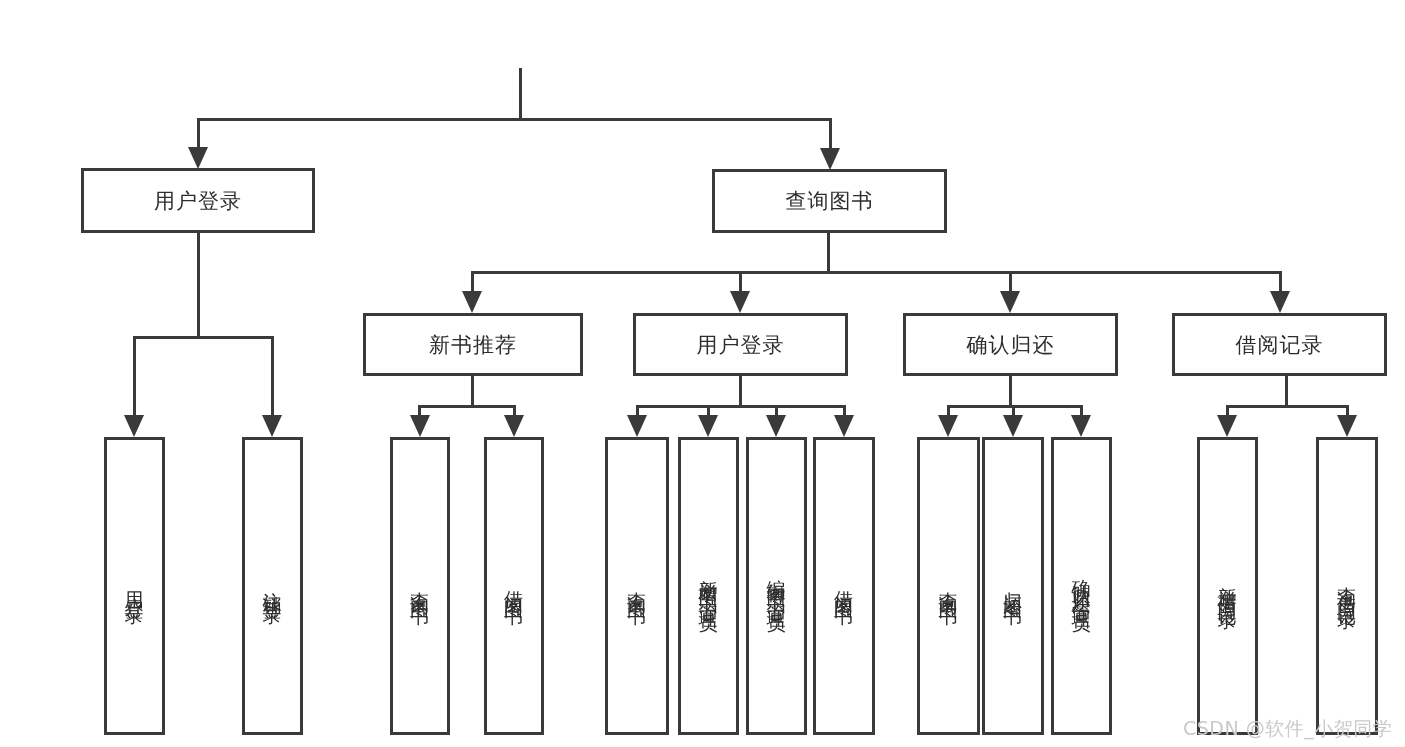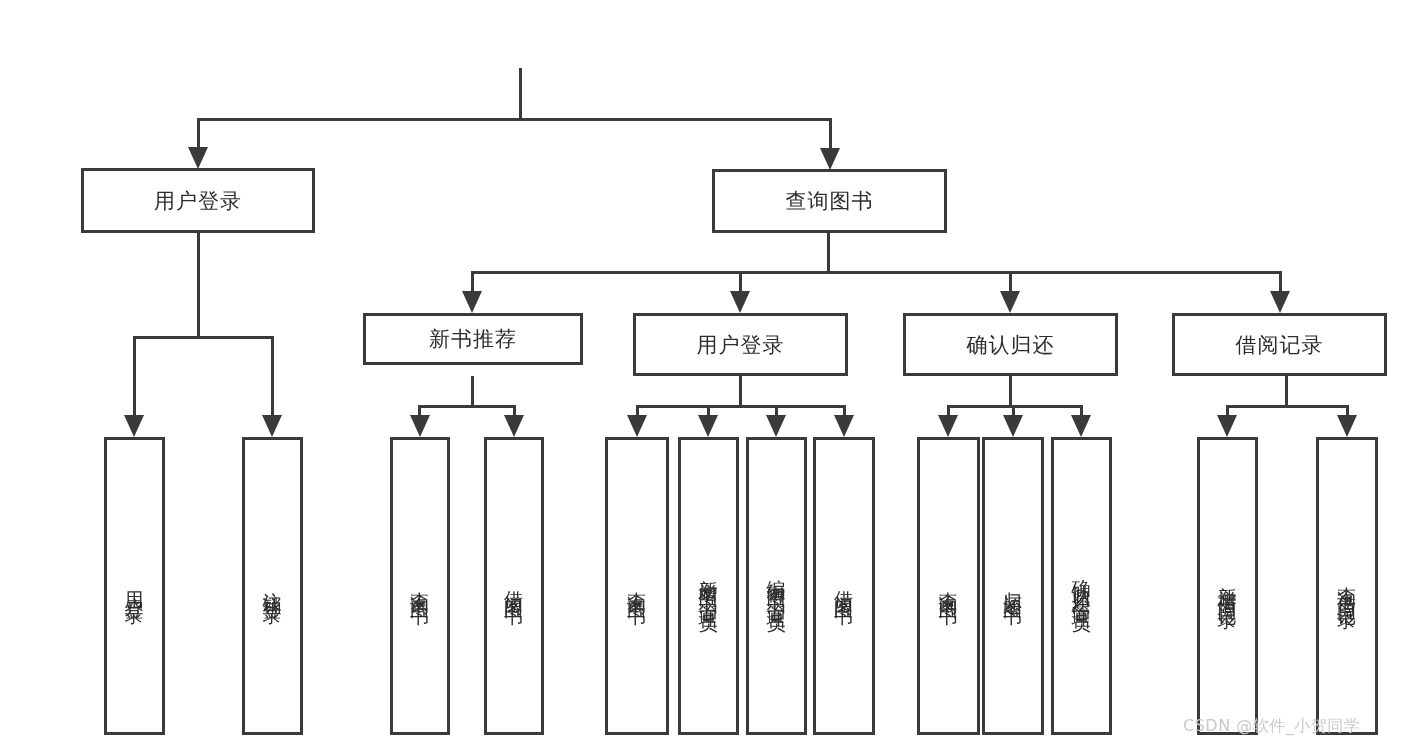--- a/index.html
+++ b/index.html
@@ -26,21 +26,21 @@
     font-size:19px;letter-spacing:5px;color:var(--text);line-height:1;
   }
   .line{position:absolute;background:var(--line);}
   .arrow{
     position:absolute;width:0;height:0;
     border-left:10px solid transparent;border-right:10px solid transparent;
     border-top:22px solid var(--line);
   }
   .watermark{
     position:absolute;left:1183px;top:716px;z-index:5;
-    font-size:16px;color:#c9c9c9;white-space:nowrap;letter-spacing:0.5px;text-align:center;
+    font-size:19px;color:#c9c9c9;white-space:nowrap;letter-spacing:0.5px;text-align:center;
   }
 </style>
 </head>
 <body>
 
 <div class="canvas">
 
 
   <div>
     <div class="line" style="left:519px;top:68px;width:3px;height:53px;"></div>
@@ -73,21 +73,21 @@
     <div class="line" style="left:471px;top:271px;width:3px;height:22px;"></div>
     <div class="arrow" style="left:462px;top:291px;"></div>
     <div class="line" style="left:739px;top:271px;width:3px;height:22px;"></div>
     <div class="arrow" style="left:730px;top:291px;"></div>
     <div class="line" style="left:1009px;top:271px;width:3px;height:22px;"></div>
     <div class="arrow" style="left:1000px;top:291px;"></div>
     <div class="line" style="left:1279px;top:271px;width:3px;height:22px;"></div>
     <div class="arrow" style="left:1270px;top:291px;"></div>
   </div>
 
-  <div class="box hbox" style="left:363px;top:313px;width:220px;height:52px;">
+  <div class="box hbox" style="left:363px;top:313px;width:220px;height:63px;">
     <span>新书推荐</span>
   </div>
   <div class="box hbox" style="left:633px;top:313px;width:215px;height:63px;">
     <span>用户登录</span>
   </div>
   <div class="box hbox" style="left:903px;top:313px;width:215px;height:63px;">
     <span>确认归还</span>
   </div>
   <div class="box hbox" style="left:1172px;top:313px;width:215px;height:63px;">
     <span>借阅记录</span>

